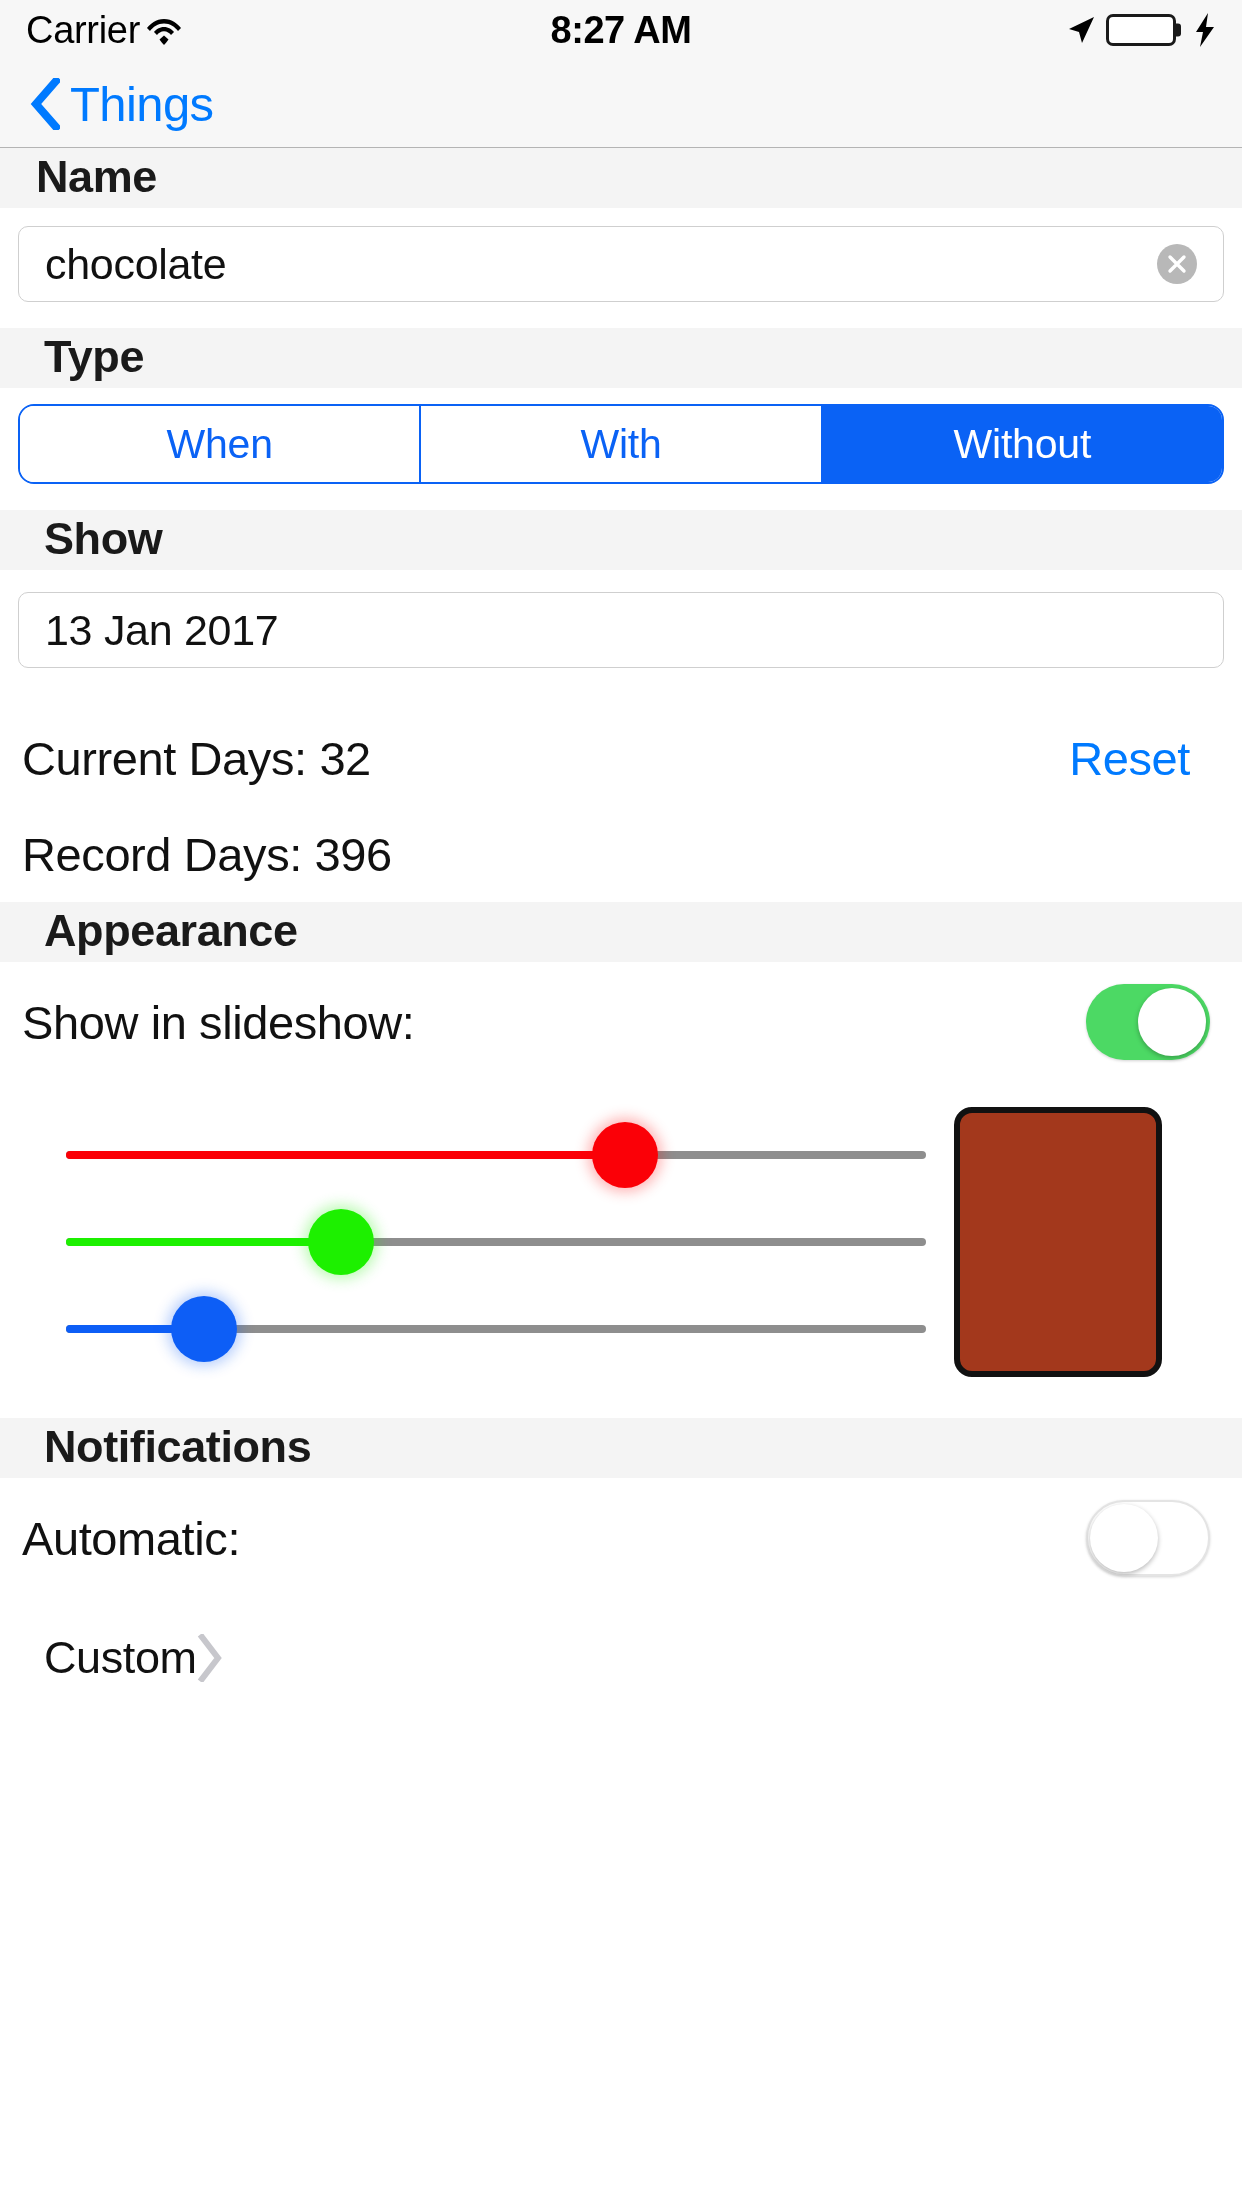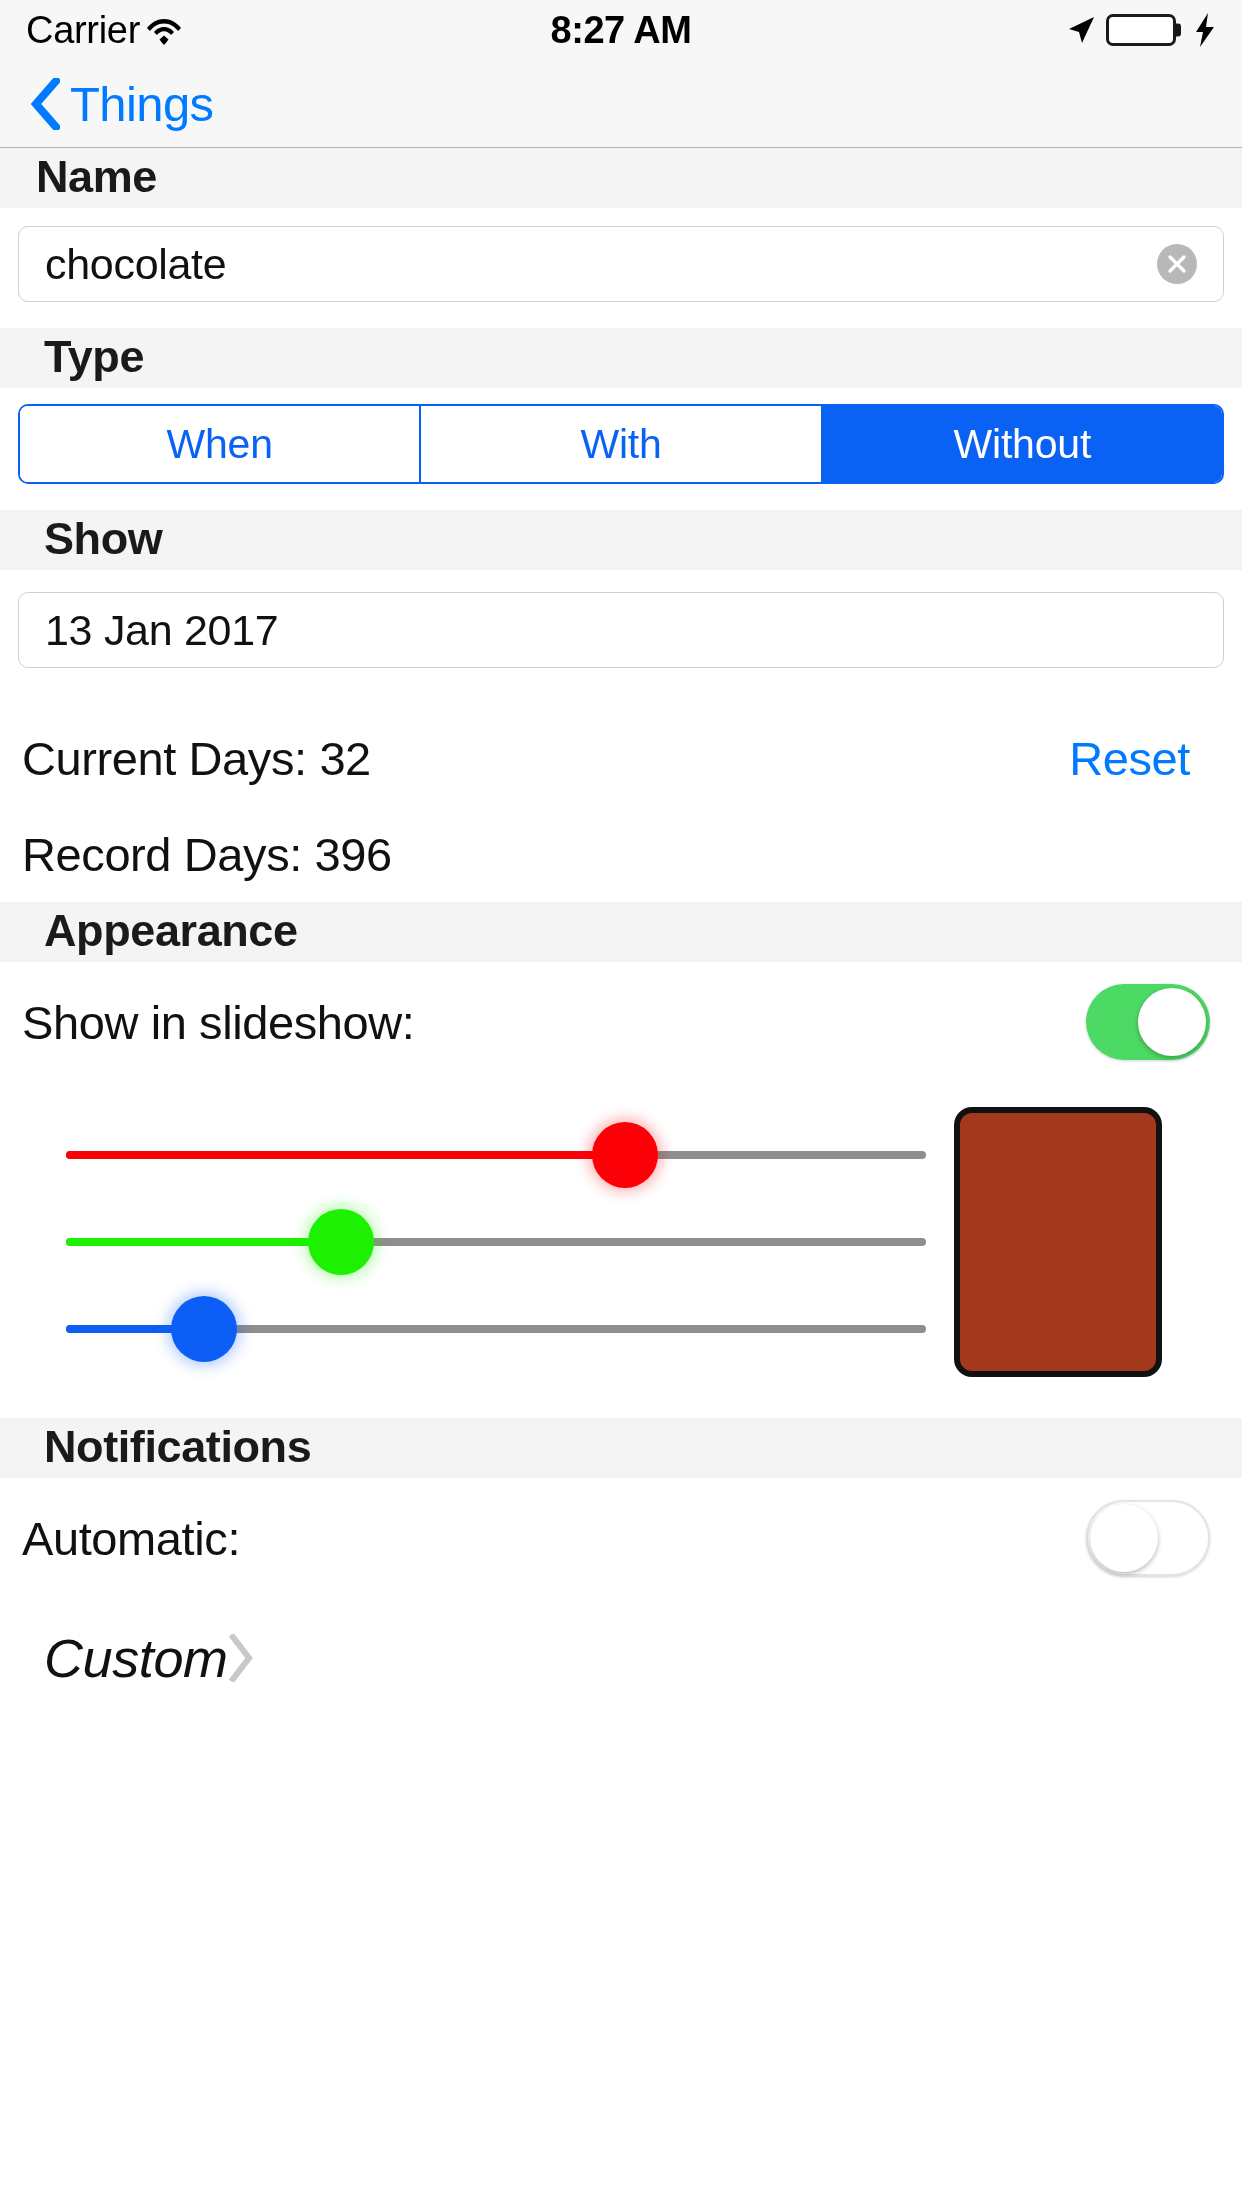--- a/index.html
+++ b/index.html
@@ -160,21 +160,21 @@
 
   
   .seg-wrap {
     padding: 16px 18px 0 18px;
     box-sizing: border-box;
   }
   .segmented {
     display: flex;
     height: 76px;
     border: 2px solid #0a62f5;
-    border-radius: 10px;
+    border-radius: 16px;
     overflow: hidden;
     background: #fff;
   }
   .seg {
     flex: 1;
     display: flex;
     align-items: center;
     justify-content: center;
     font-size: 41px;
     color: #0a62f5;
@@ -319,24 +319,23 @@
   
   .custom-row {
     display: flex;
     align-items: center;
     height: 120px;
     padding: 0 50px 0 44px;
     box-sizing: border-box;
     cursor: pointer;
   }
   .custom-label {
-    font-size: 54px;
+    font-size: 45px;
     color: #111;
     letter-spacing: -0.4px;
-    font-style: italic;
   }
   .chevron-right {
     margin-left: auto;
     width: 26px;
     height: 48px;
     display: block;
   }
   .spacer-sm { height: 26px; }
 </style>
 </head>

